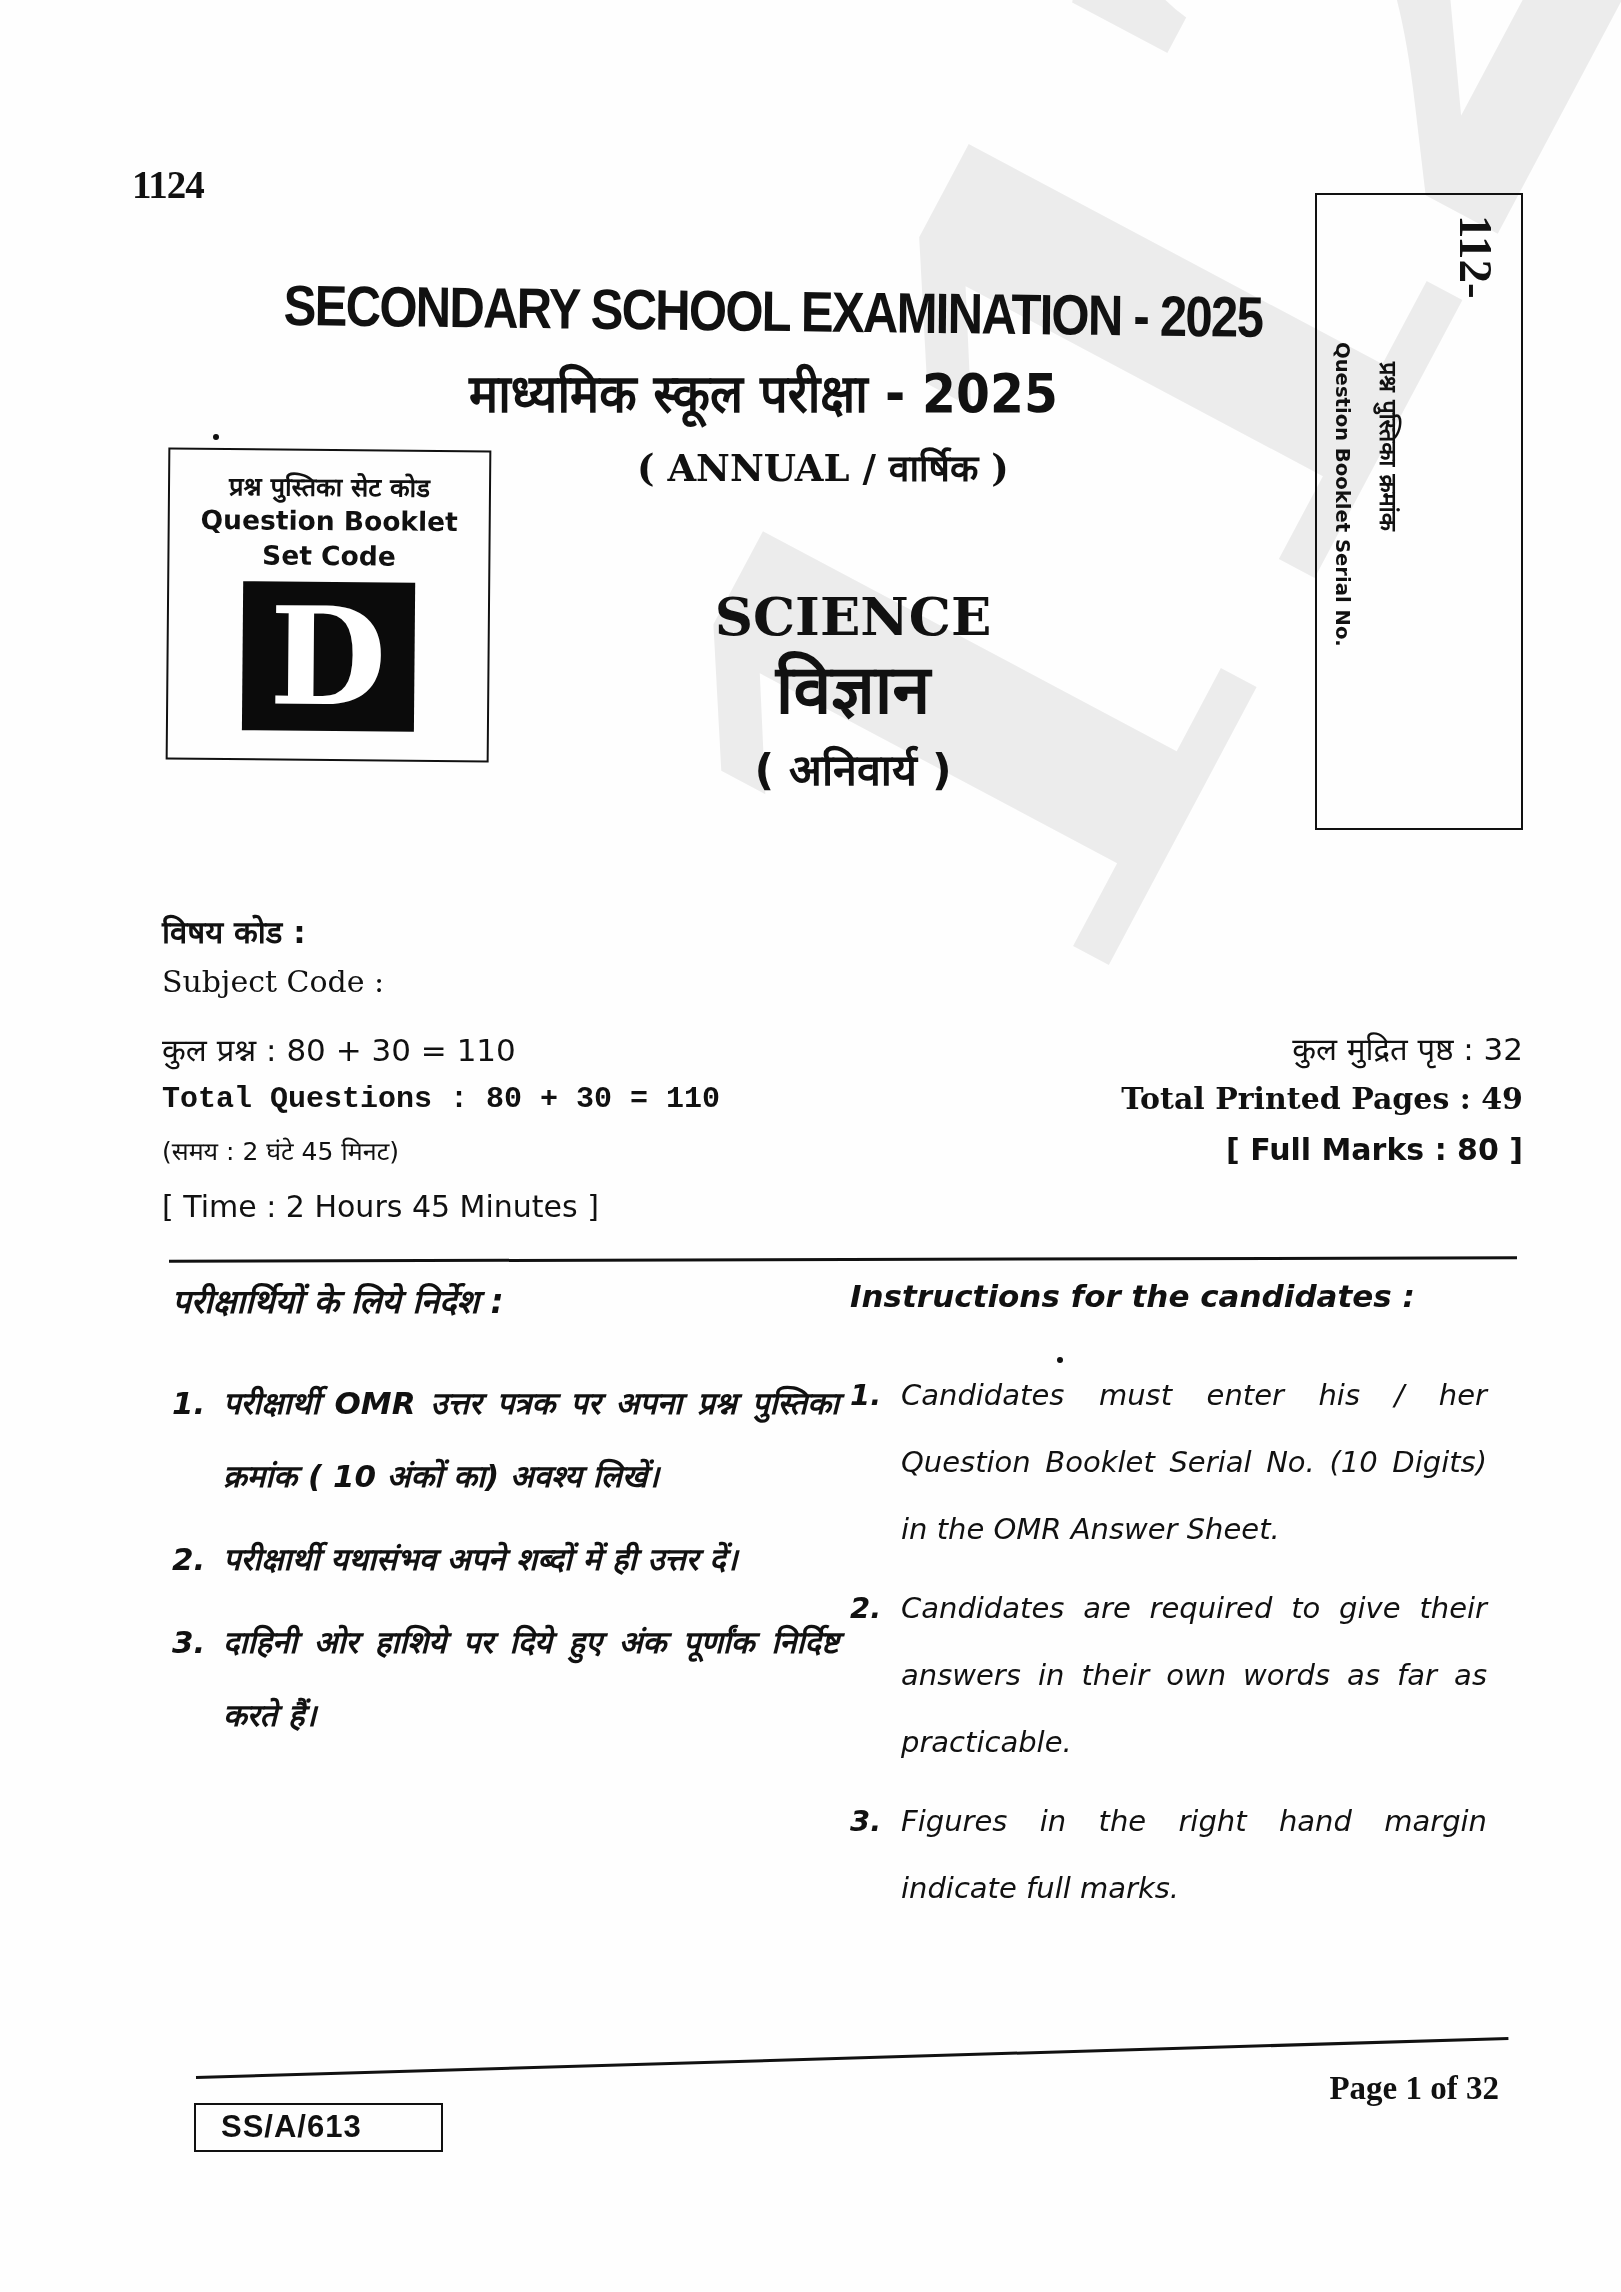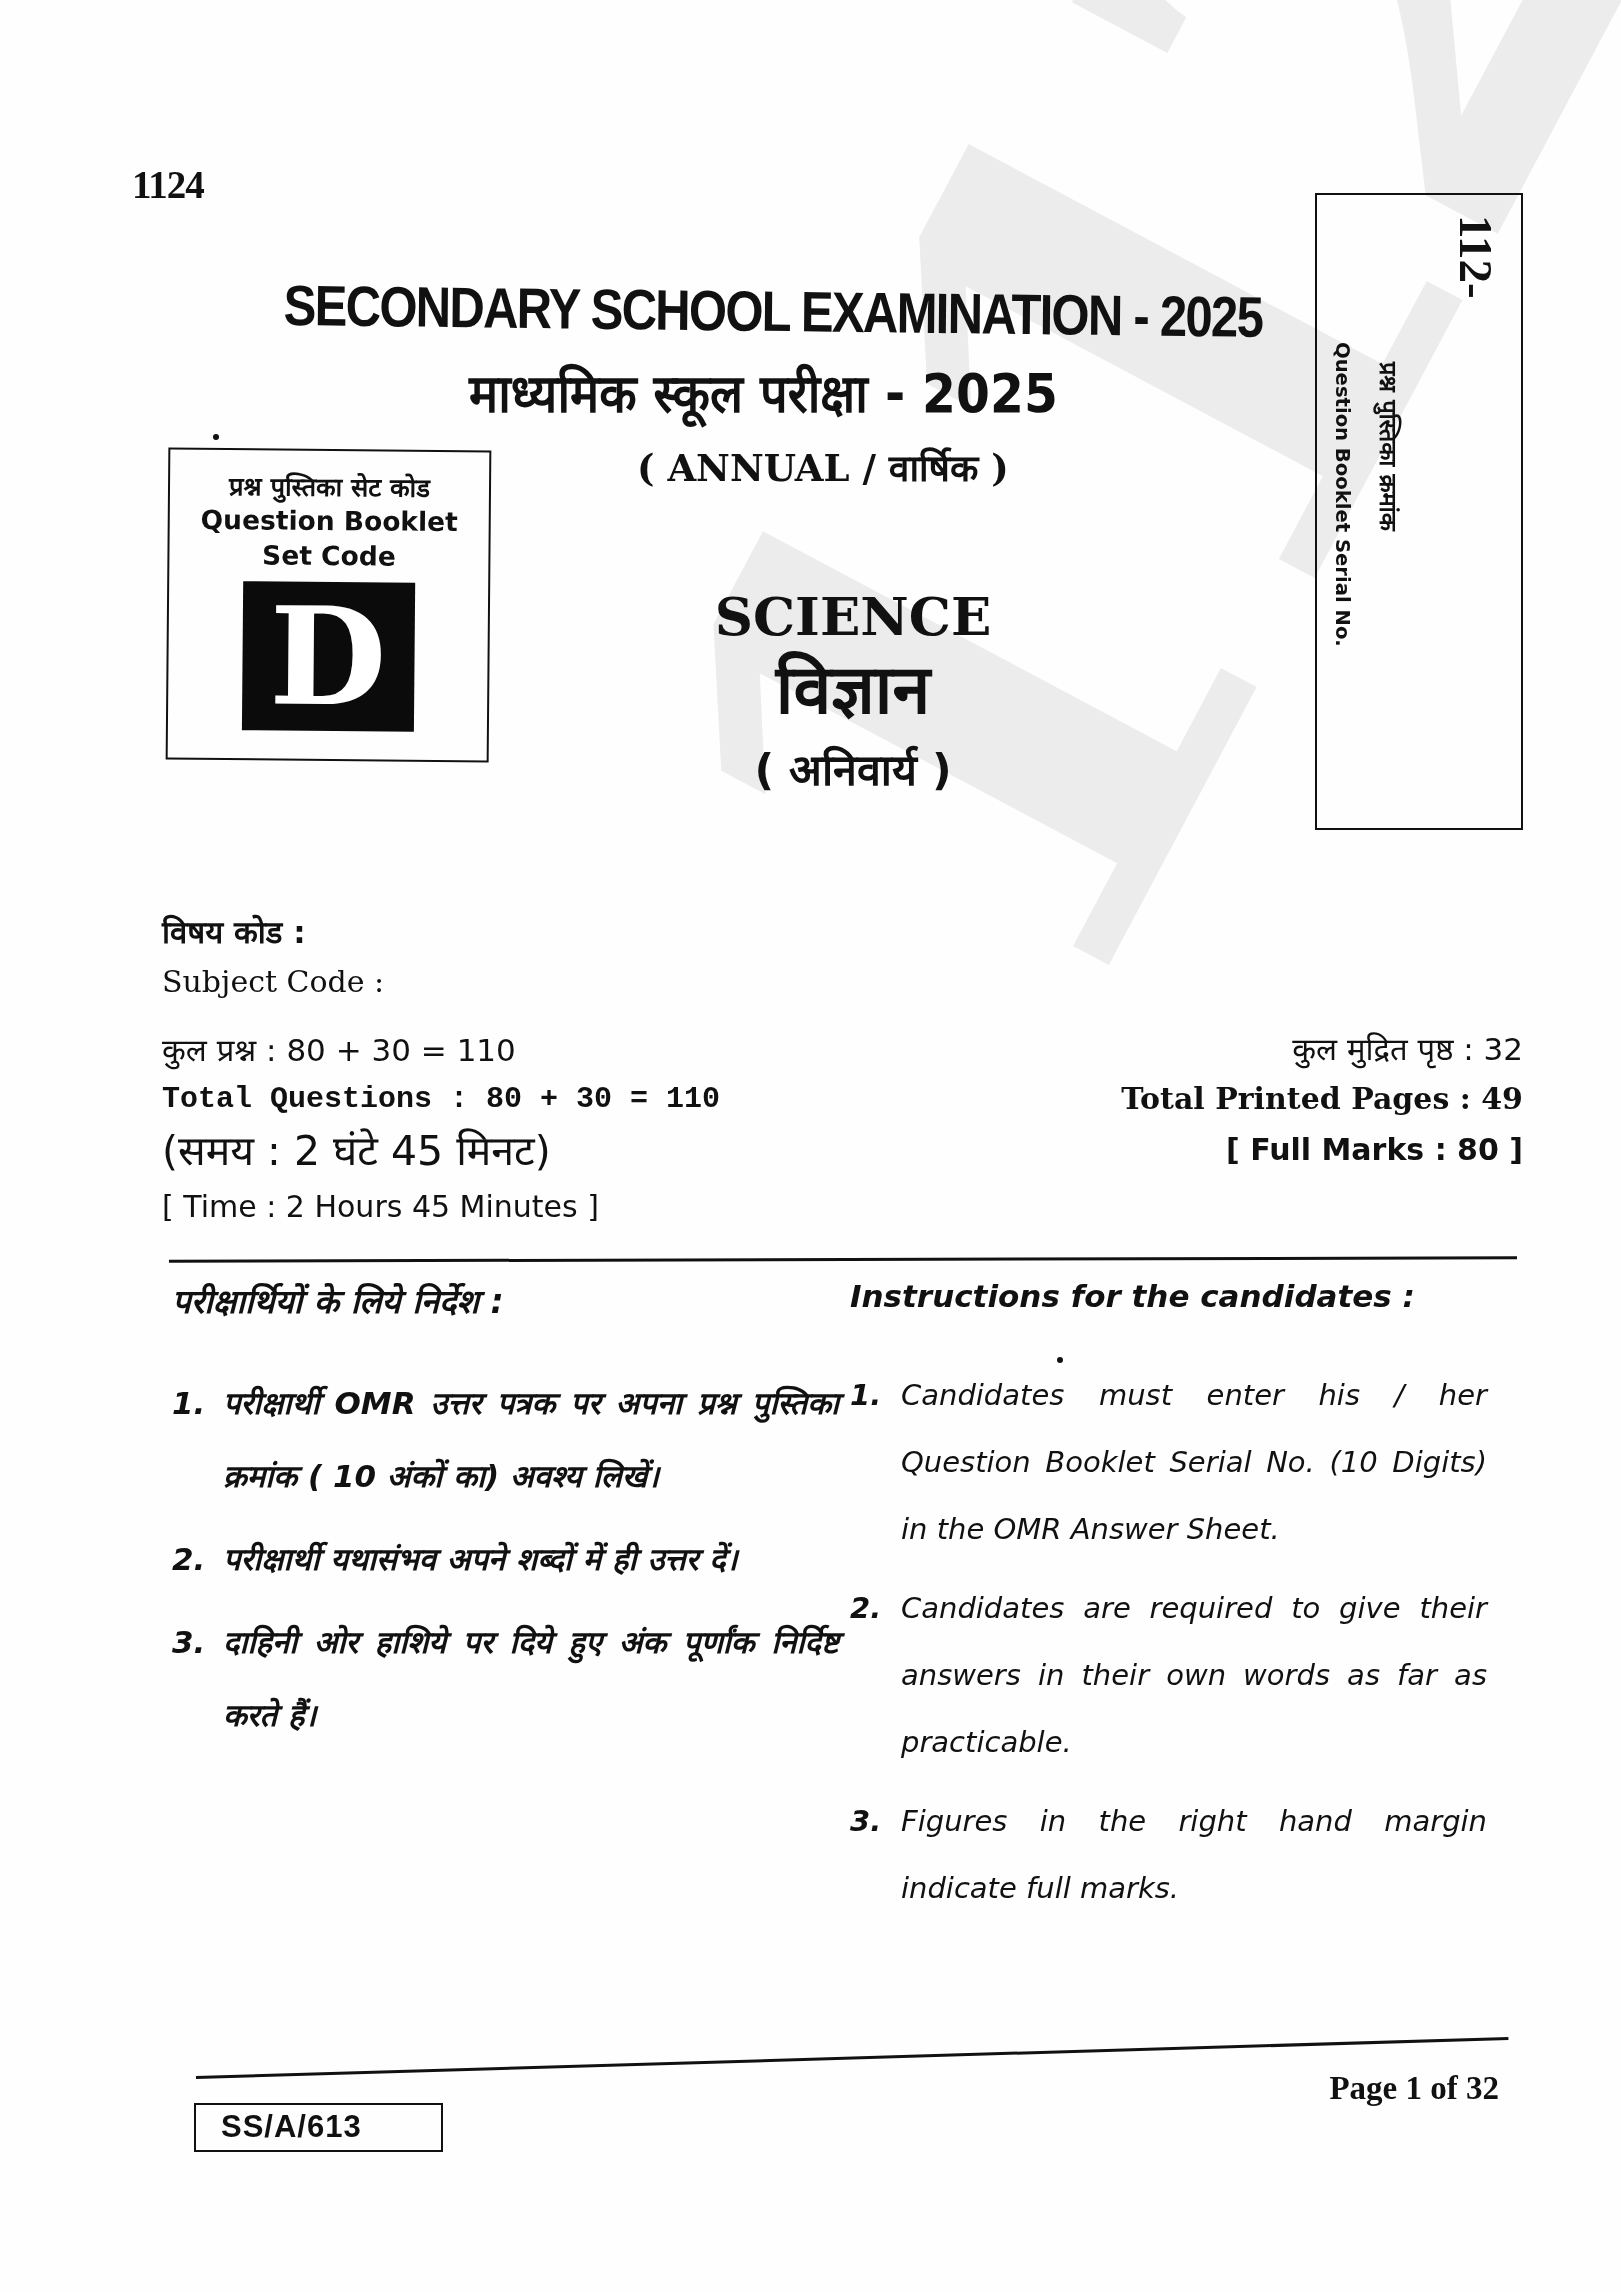--- a/index.html
+++ b/index.html
@@ -172,21 +172,21 @@
   .meta-left {
     position: absolute;
     left: 162px; top: 908px;
     font-family: "DejaVu Sans", sans-serif;
   }
   .meta-left div { white-space: nowrap; }
   .m-hi-code { font-size: 31px; font-weight: bold; line-height: 49px; }
   .m-en-code { font-size: 30px; font-weight: normal; line-height: 49px; font-family: "DejaVu Serif", serif; }
   .m-hi-q { font-size: 31px; line-height: 49px; margin-top: 19.6px; }
   .m-en-q { font-size: 30px; font-weight: bold; line-height: 49px; font-family: Liberation Mono, monospace; }
-  .m-hi-time { font-size: 41px; line-height: 55px; }
+  .m-hi-time { font-size: 25px; line-height: 55px; }
   .m-en-time { font-size: 30px; line-height: 55px; }
 
   .meta-right {
     position: absolute;
     right: 98px; top: 1025px;
     text-align: right;
     font-family: "DejaVu Sans", sans-serif;
   }
   .meta-right div { white-space: nowrap; }
   .r-hi-pages { font-size: 31px; line-height: 49px; }

